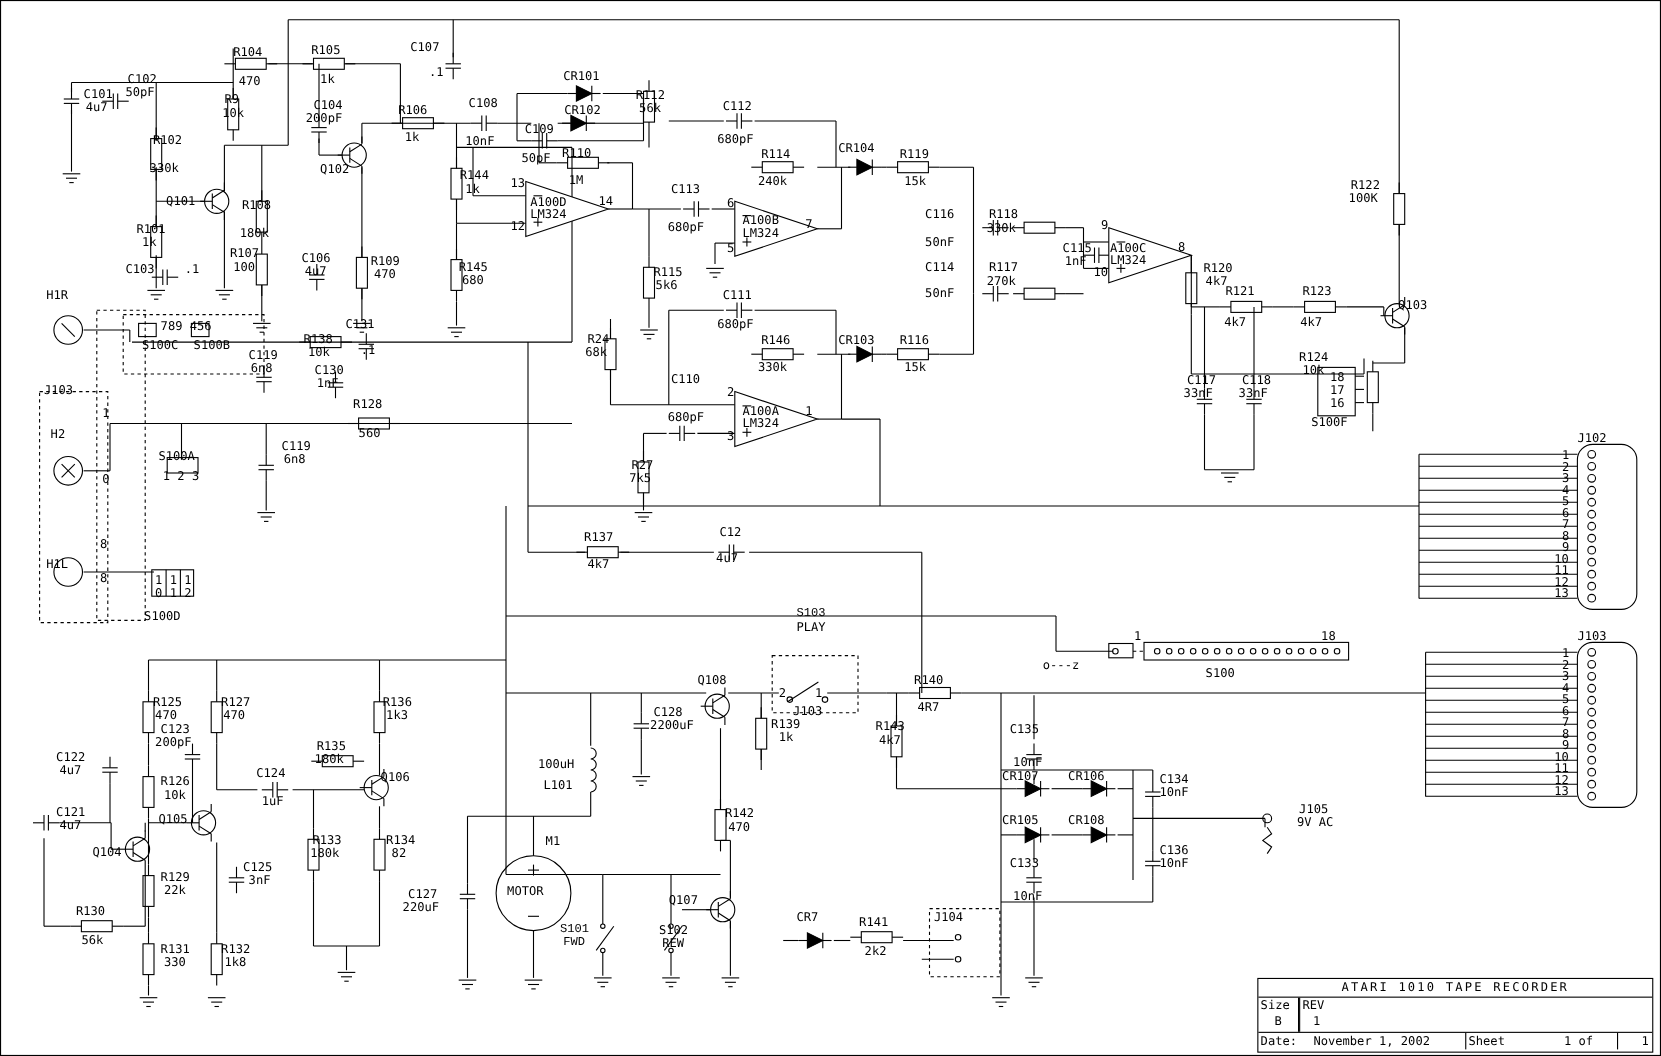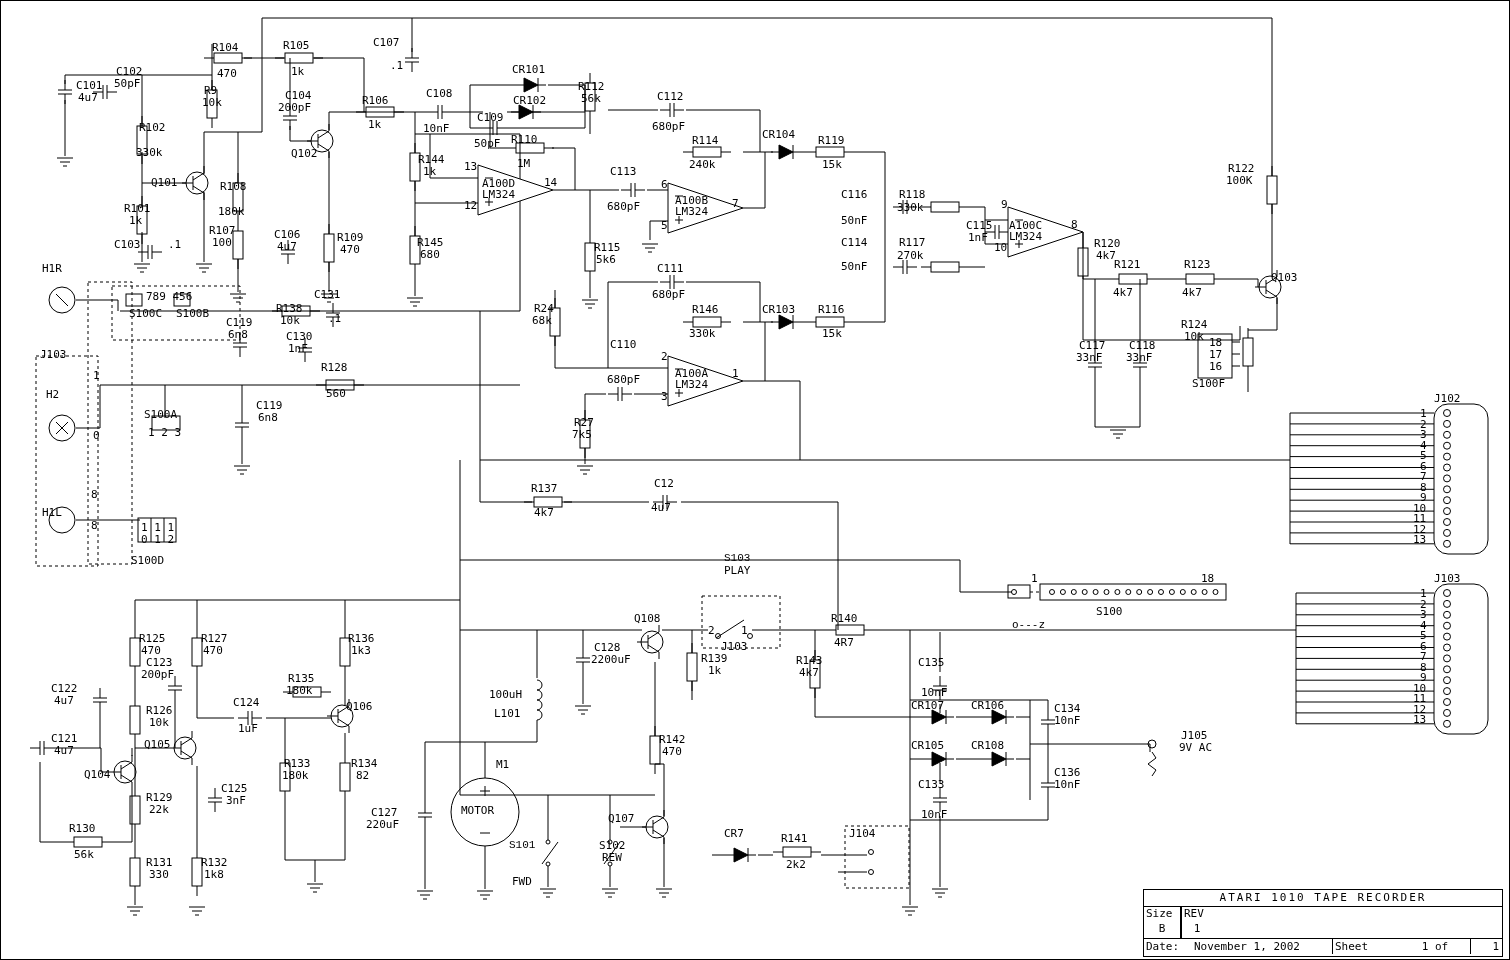--- a/index.html
+++ b/index.html
@@ -954,21 +954,21 @@
       <div class="lbl" style="left: 131px; top: 555px;">S100D</div>
       <div class="lbl" style="left: 531px; top: 483px;">R137</div>
       <div class="lbl" style="left: 534px; top: 507px;">4k7</div>
       <div class="lbl" style="left: 654px; top: 478px;">C12</div>
       <div class="lbl" style="left: 651px; top: 502px;">4u7</div>
       <div class="lbl" style="left: 1434px; top: 573px;">J103</div>
       <div class="lbl" style="left: 724px; top: 553px; font-family: Liberation Mono, monospace;">S103</div>
       <div class="lbl" style="left: 724px; top: 565px;">PLAY</div>
       <div class="lbl" style="left: 1031px; top: 573px;">1</div>
       <div class="lbl" style="left: 1201px; top: 573px;">18</div>
-      <div class="lbl" style="left: 1012px; top: 599px; margin-top: 20px;">o---z</div>
+      <div class="lbl" style="left: 948px; top: 599px;">o---z</div>
       <div class="lbl" style="left: 1096px; top: 606px;">S100</div>
       <div class="lbl" style="left: 139px; top: 633px;">R125</div>
       <div class="lbl" style="left: 141px; top: 645px;">470</div>
       <div class="lbl" style="left: 201px; top: 633px;">R127</div>
       <div class="lbl" style="left: 203px; top: 645px;">470</div>
       <div class="lbl" style="left: 146px; top: 657px;">C123</div>
       <div class="lbl" style="left: 141px; top: 669px;">200pF</div>
       <div class="lbl" style="left: 348px; top: 633px;">R136</div>
       <div class="lbl" style="left: 351px; top: 645px;">1k3</div>
       <div class="lbl" style="left: 634px; top: 613px;">Q108</div>
@@ -1023,21 +1023,21 @@
       <div class="lbl" style="left: 221px; top: 783px;">C125</div>
       <div class="lbl" style="left: 226px; top: 795px;">3nF</div>
       <div class="lbl" style="left: 496px; top: 759px;">M1</div>
       <div class="lbl" style="left: 461px; top: 805px;">MOTOR</div>
       <div class="lbl" style="left: 608px; top: 813px;">Q107</div>
       <div class="lbl" style="left: 69px; top: 823px;">R130</div>
       <div class="lbl" style="left: 74px; top: 849px;">56k</div>
       <div class="lbl" style="left: 371px; top: 807px;">C127</div>
       <div class="lbl" style="left: 366px; top: 819px;">220uF</div>
       <div class="lbl" style="left: 509px; top: 840px; font-family: Liberation Mono, monospace;">S101</div>
-      <div class="lbl" style="left: 512px; top: 876px;">FWD</div>
+      <div class="lbl" style="left: 512px; top: 852px; font-family: Liberation Mono, monospace;">FWD</div>
       <div class="lbl" style="left: 599px; top: 840px;">S102</div>
       <div class="lbl" style="left: 602px; top: 852px;">REW</div>
       <div class="lbl" style="left: 724px; top: 828px;">CR7</div>
       <div class="lbl" style="left: 781px; top: 833px;">R141</div>
       <div class="lbl" style="left: 786px; top: 859px;">2k2</div>
       <div class="lbl" style="left: 849px; top: 828px;">J104</div>
       <div class="lbl" style="left: 146px; top: 857px;">R131</div>
       <div class="lbl" style="left: 149px; top: 869px;">330</div>
       <div class="lbl" style="left: 201px; top: 857px;">R132</div>
       <div class="lbl" style="left: 204px; top: 869px;">1k8</div>

